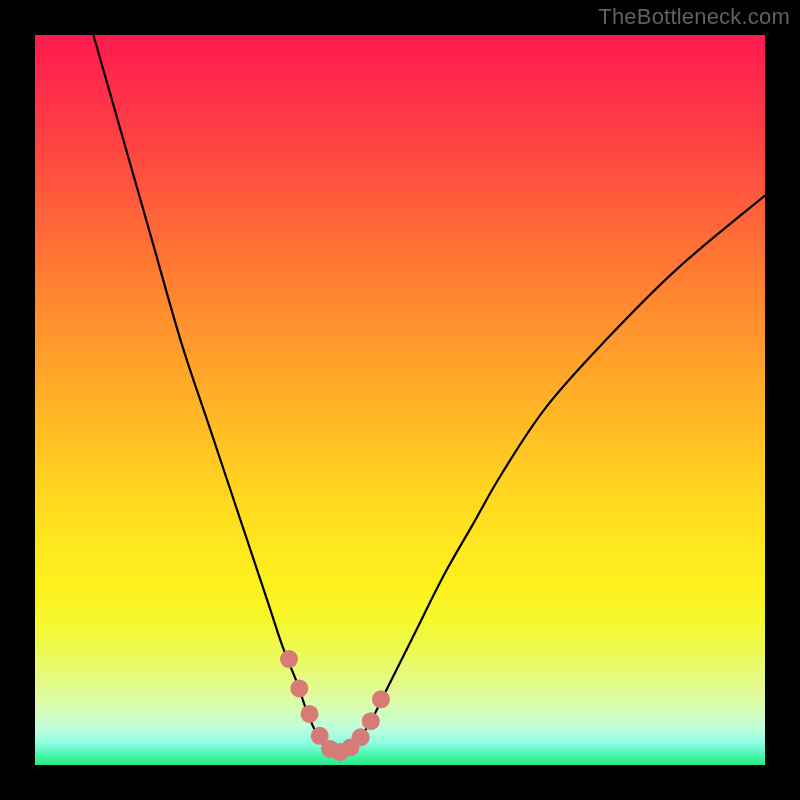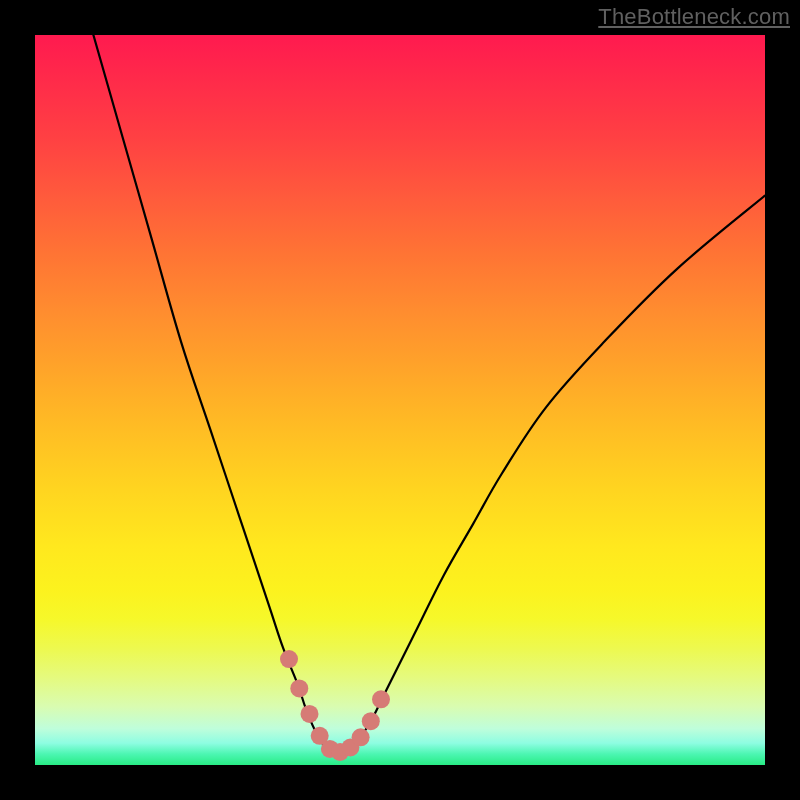--- a/index.html
+++ b/index.html
@@ -57,21 +57,20 @@
     width: 100%;
     height: 100%;
   }
   .watermark {
     position: absolute;
     top: 4px;
     right: 10px;
     color: #606060;
     font-size: 22px;
     letter-spacing: 0.2px;
-    text-decoration: underline;
   }
 </style>
 </head>
 <body>
 
 <div class="frame">
 
   <div class="plot">
     <div class="gradient"></div>
 

